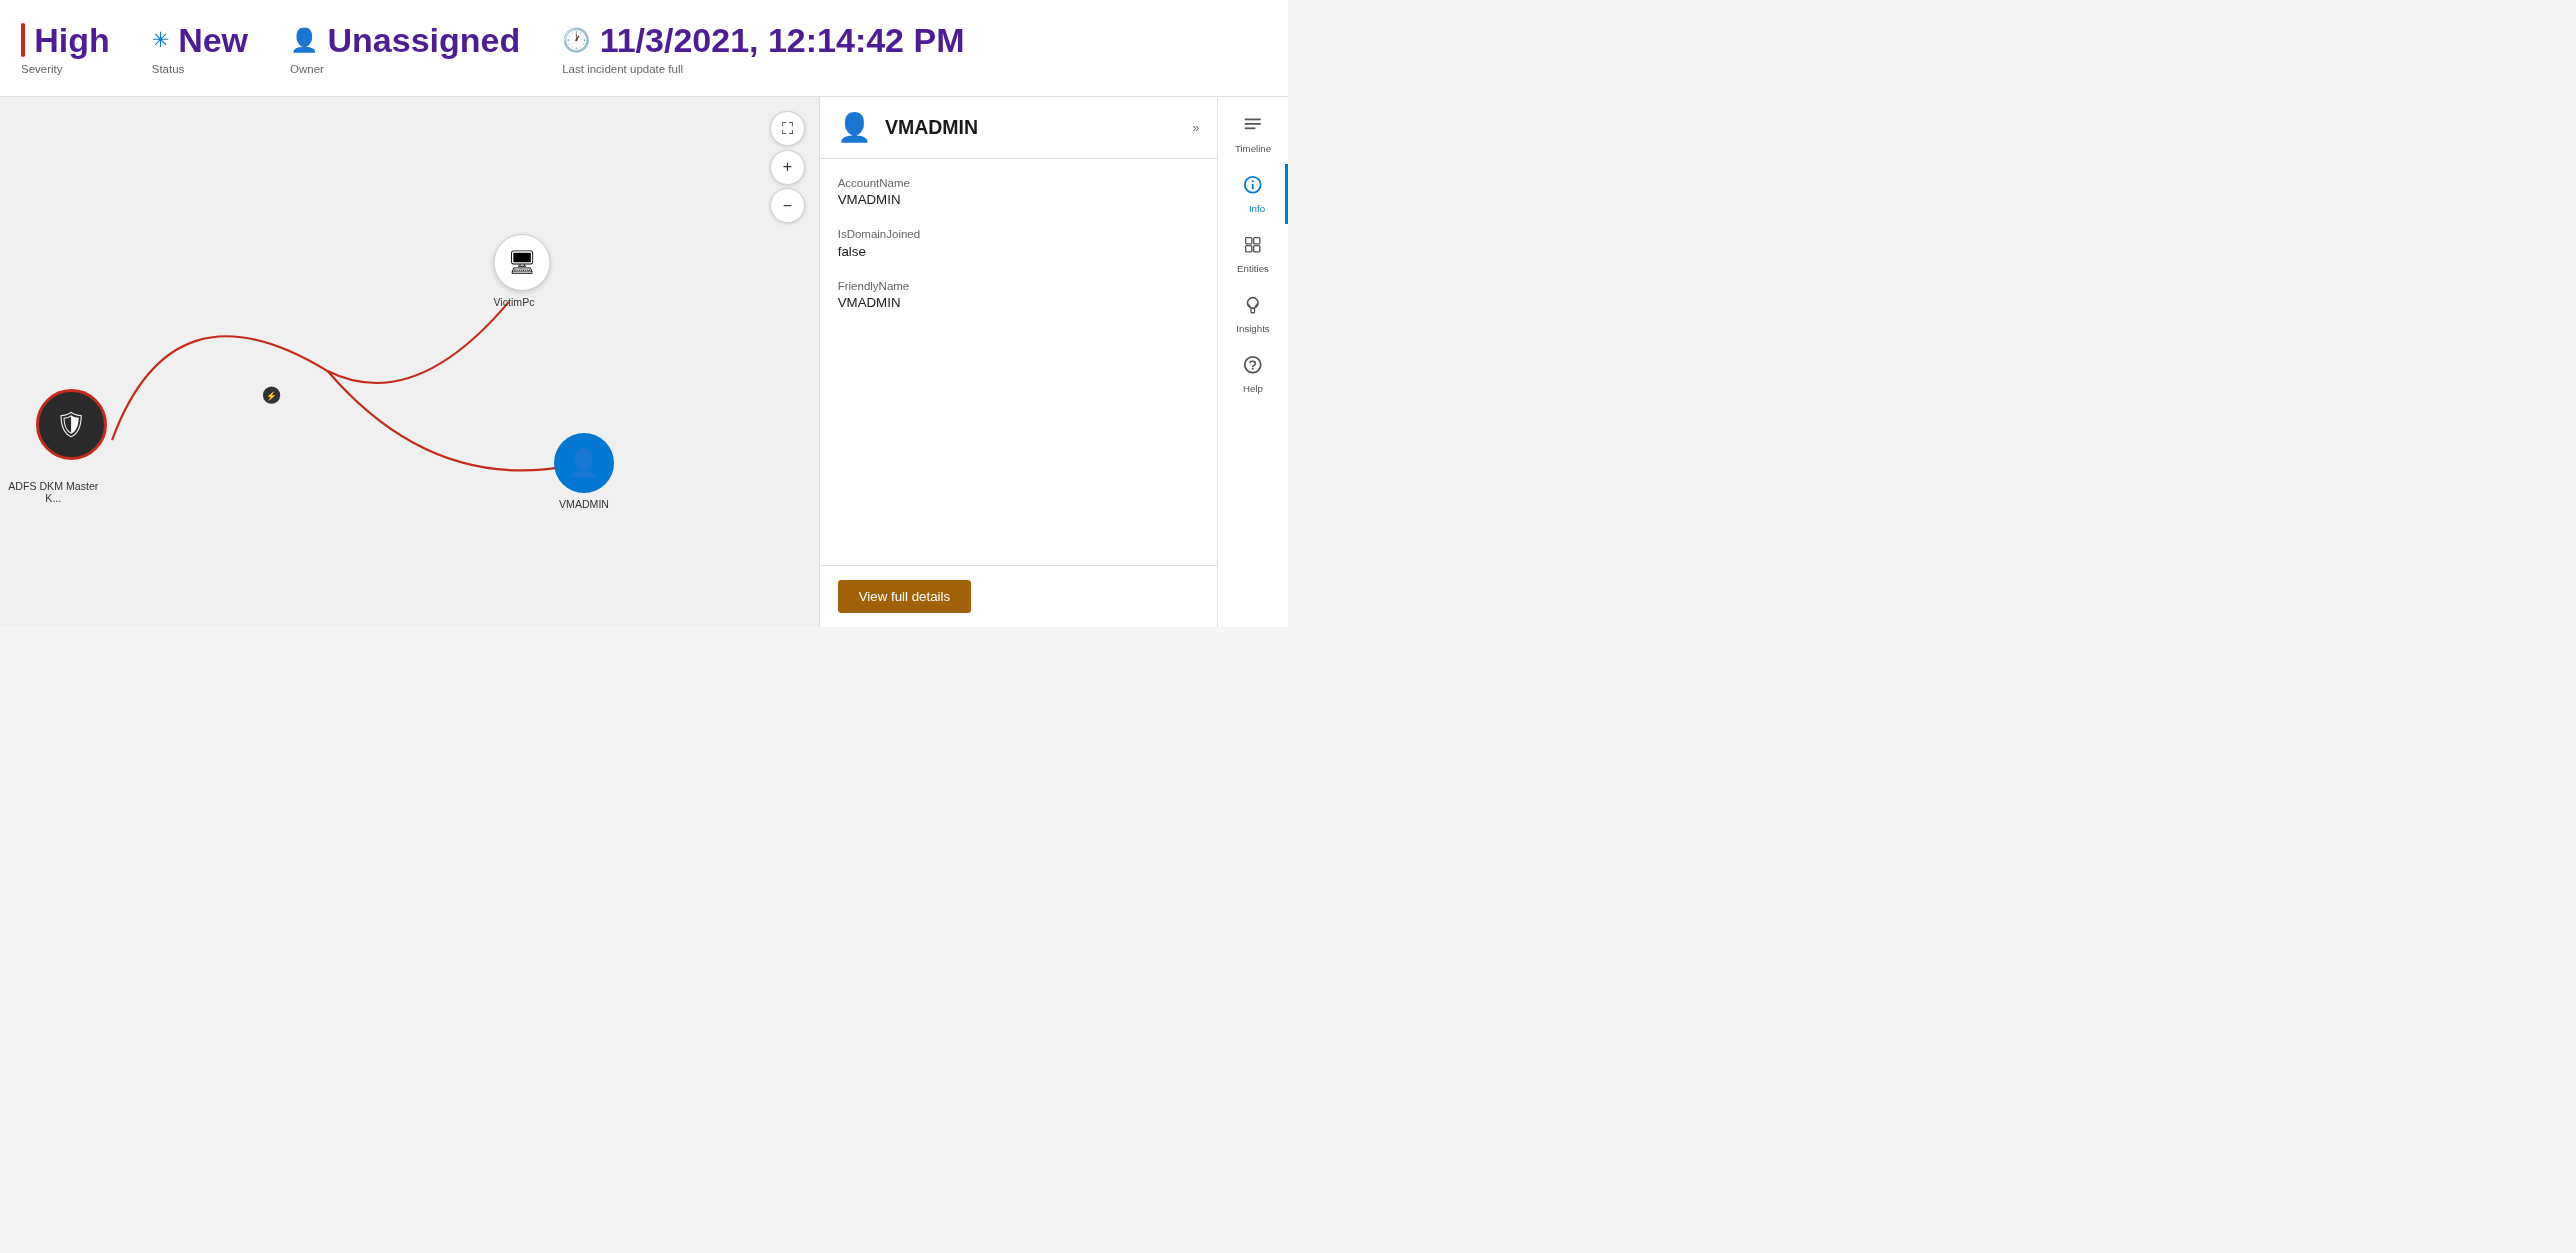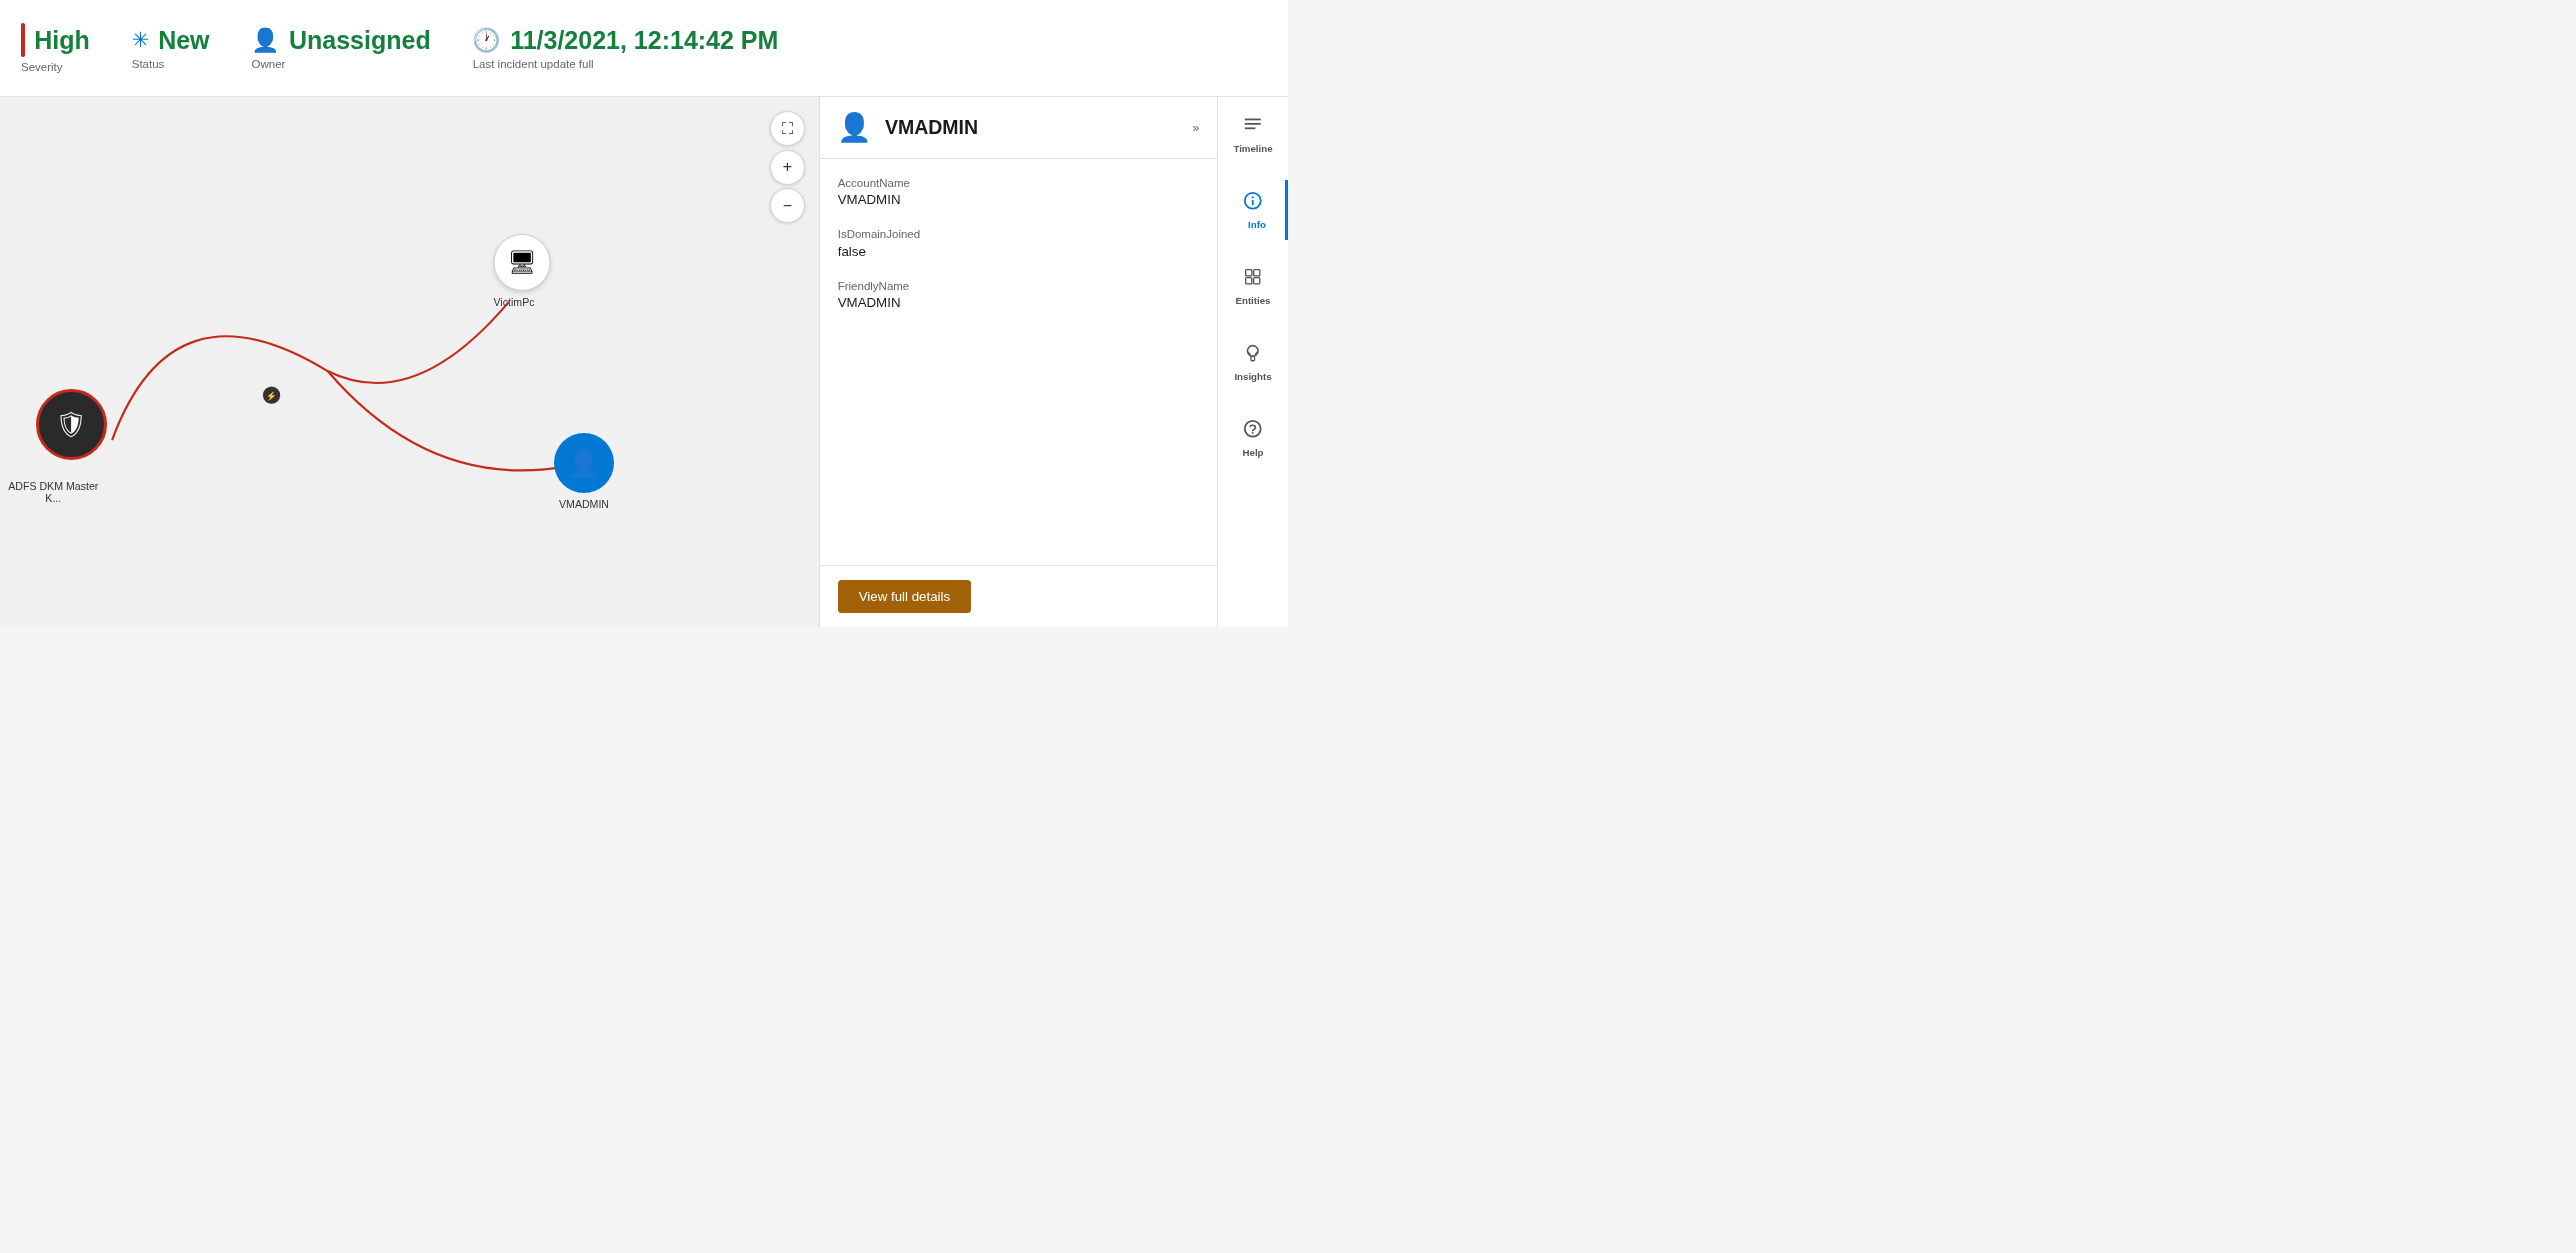--- a/index.html
+++ b/index.html
@@ -19,23 +19,23 @@
       display: flex;
       flex-direction: column;
       gap: 3.5px;
     }
     .header-item-row {
       display: flex;
       align-items: center;
       gap: 8.8px;
     }
     .header-main-text {
-      font-size: 25px;
+      font-size: 34px;
       font-weight: 600;
-      color: #15803d;
+      color: #4c1d95;
     }
     .header-sub-text {
       font-size: 11.5px;
       color: #666;
     }
     .severity-bar {
       width: 4.4px;
       height: 34px;
       background: #c42b1c;
       border-radius: 1.8px;
@@ -167,22 +167,21 @@
 
     
     .side-nav {
       width: 71px;
       background: #ffffff;
       border-left: 0.9px solid #e0e0e0;
       display: flex;
       flex-direction: column;
       align-items: flex-end;
       padding-top: 7px;
-      gap: 16px;
-      font-weight: bold;
+      gap: 0;
     }
     .nav-item {
       width: 100%;
       display: flex;
       flex-direction: column;
       align-items: center;
       padding: 10.6px 7px;
       cursor: pointer;
       font-size: 10.6px;
       color: #555;

